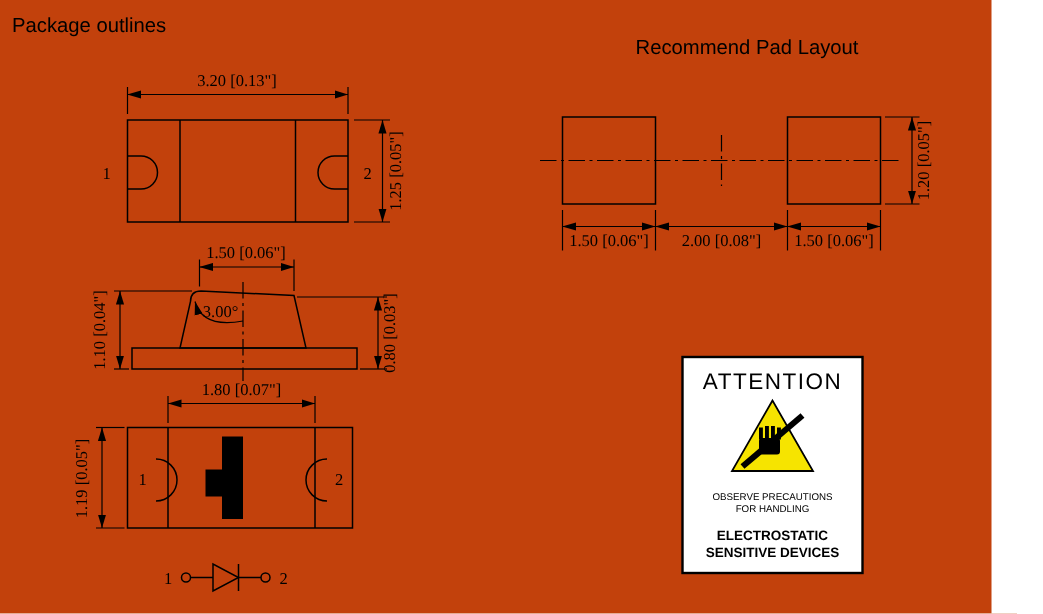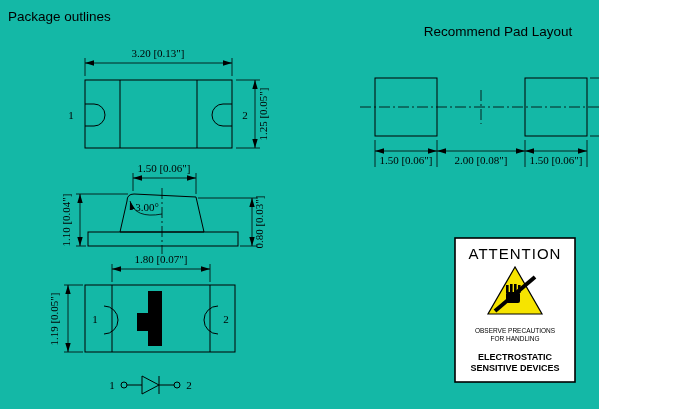--- a/index.html
+++ b/index.html
@@ -1,16 +1,16 @@
 <!DOCTYPE html>
 <html><head>
 <meta charset="utf-8">
 <style>
   html,body{margin:0;padding:0;background:#ffffff;}
-  .stage{position:relative;width:599px;height:409px;background:#14b8a6;overflow:hidden;}
+  .stage{position:relative;width:661px;height:409px;background:#c2410c;overflow:hidden;}
   svg{display:block;}
   svg text{fill:#000;}
   .t-title{font-family:"Liberation Sans",sans-serif;font-size:13.5px;}
   .t-dim{font-family:"Liberation Serif",serif;font-size:11px;}
   .t-pin{font-family:"Liberation Serif",serif;font-size:11px;}
   .t-att{font-family:"Liberation Sans",sans-serif;font-size:15px;letter-spacing:1px;}
   .t-small{font-family:"Liberation Sans",sans-serif;font-size:6.5px;}
   .t-esd{font-family:"Liberation Sans",sans-serif;font-size:9px;font-weight:bold;}
   .ln{stroke:#000;stroke-width:1;fill:none;}
   .ln-thin{stroke:#000;stroke-width:0.8;fill:none;}

